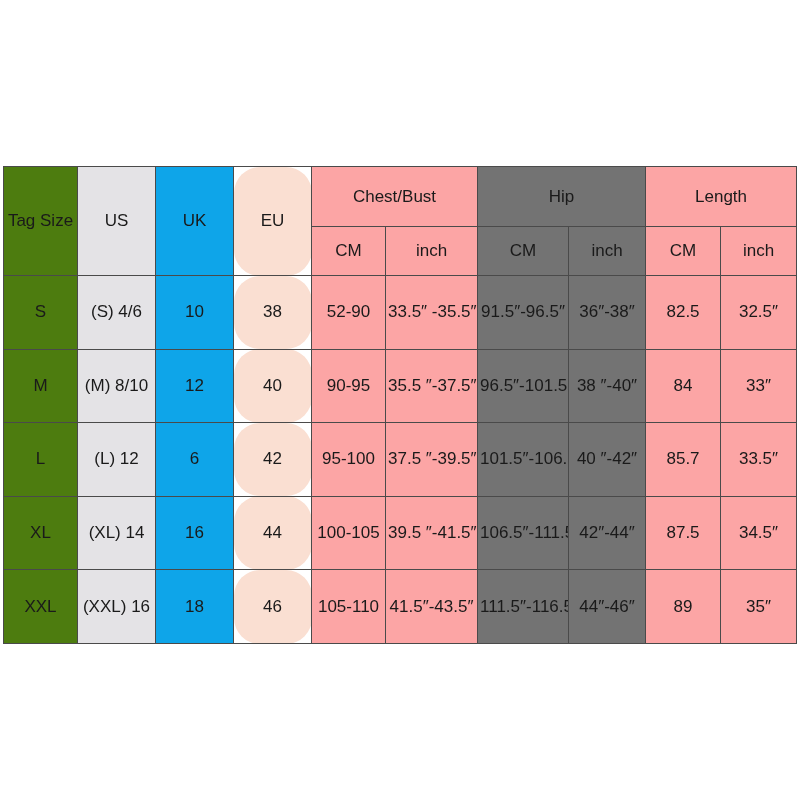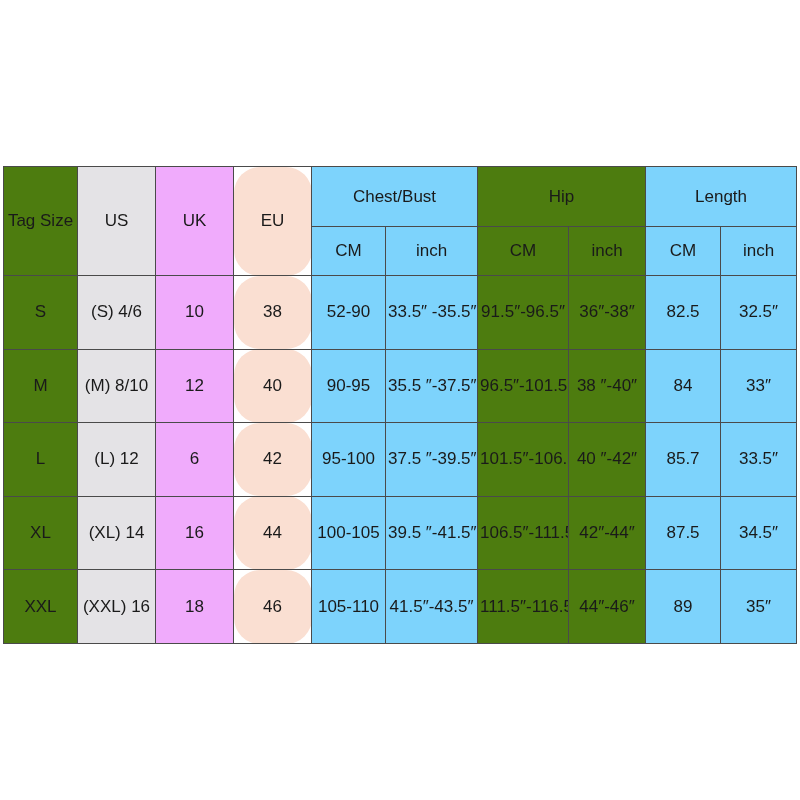--- a/index.html
+++ b/index.html
@@ -35,24 +35,24 @@
     font-size: 17px;
     color: #1a1a1a;
     padding: 0 2px;
     overflow: hidden;
     white-space: nowrap;
   }
 
   
   .c-blue   { background: #4d7c0f; }
   .c-gray   { background: #e4e3e6; }
-  .c-yellow { background: #f0abfc; }
+  .c-yellow { background: #0ea5e9; }
   .c-pink   { background: #fadfd2; border-radius: 26px; }
-  .c-slate  { background: #7dd3fc; }
-  .c-hipcell{ background: #4d7c0f; }
+  .c-slate  { background: #fca5a5; }
+  .c-hipcell{ background: #737373; }
 
   .unit-red { color: #ef1c1c; font-size: 17px; }
 
   
   .grp-chest {
     vertical-align: bottom;
     padding-bottom: 5px;
     font-size: 17px;
   }
   .grp-hip, .grp-length {

